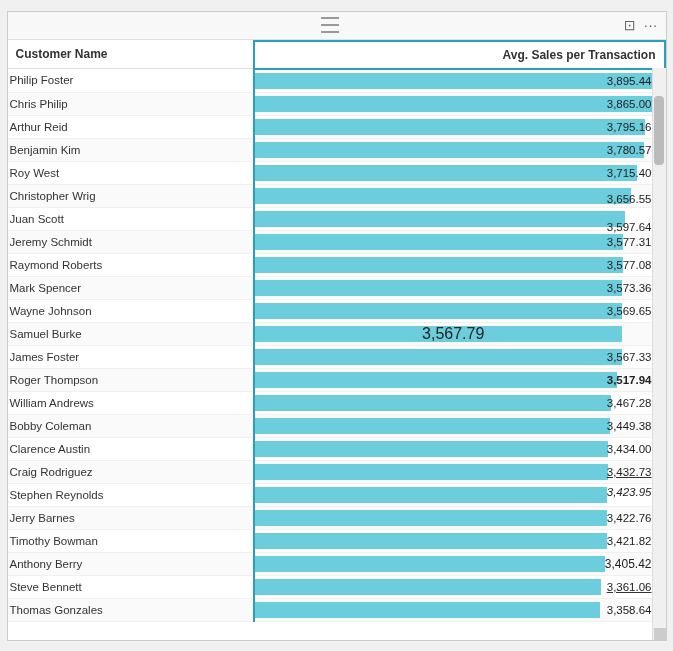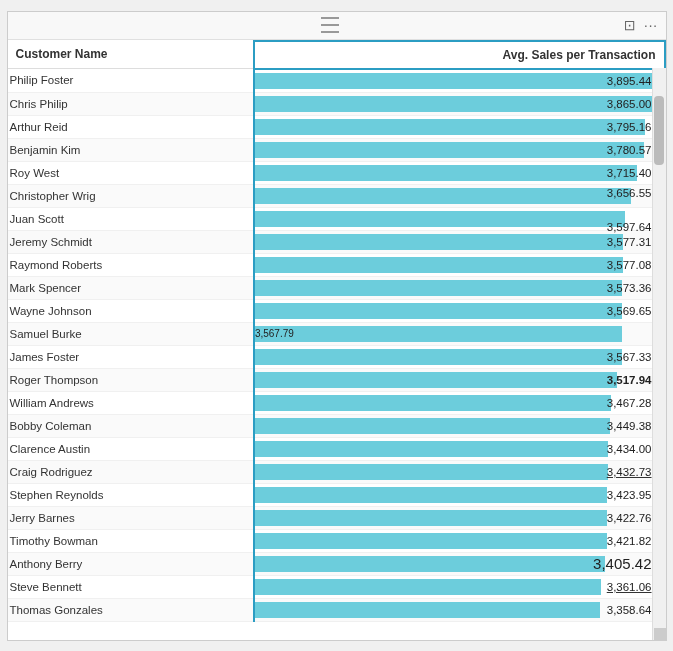--- a/index.html
+++ b/index.html
@@ -210,21 +210,21 @@
               <td class="col-sales" style="padding: 2px 8px 2px 0px; position: relative;">
                 <div style="position: relative; height: 18px; display: flex; align-items: center;">
                   <div style="position: absolute; left: 0px; top: 1px; bottom: 1px; width: 95.3782%; background: rgb(92, 200, 216); opacity: 0.9; z-index: 0;"></div>
                   <div style="position: relative; z-index: 1; text-align: right; width: 100%; font-size: 11.5px; color: rgb(34, 34, 34); padding-right: 4px;">3,715.40</div>
                 </div>
               </td>
             </tr>
             <tr>
               <td class="col-name">Christopher Wrig</td>
               <td class="col-sales" style="padding: 2px 8px 2px 0px; position: relative;">
-                <div style="position: relative; height: 18px; display: flex; align-items: flex-start;">
+                <div style="position: relative; height: 18px; display: flex; align-items: flex-end;">
                   <div style="position: absolute; left: 0px; top: 1px; bottom: 1px; width: 93.8674%; background: rgb(92, 200, 216); opacity: 0.9; z-index: 0;"></div>
                   <div style="position: relative; z-index: 1; text-align: right; width: 100%; font-size: 11.5px; color: rgb(34, 34, 34); padding-right: 4px;">3,656.55</div>
                 </div>
               </td>
             </tr>
             <tr>
               <td class="col-name">Juan Scott</td>
               <td class="col-sales" style="padding: 2px 8px 2px 0px; position: relative;">
                 <div style="position: relative; height: 18px; display: flex; align-items: center;">
                   <div style="position: absolute; left: 0px; top: 1px; bottom: 1px; width: 92.3552%; background: rgb(92, 200, 216); opacity: 0.9; z-index: 0;"></div>
@@ -266,21 +266,21 @@
                   <div style="position: absolute; left: 0px; top: 1px; bottom: 1px; width: 91.6366%; background: rgb(92, 200, 216); opacity: 0.9; z-index: 0;"></div>
                   <div style="position: relative; z-index: 1; text-align: right; width: 100%; font-size: 11.5px; color: rgb(34, 34, 34); padding-right: 4px;">3,569.65</div>
                 </div>
               </td>
             </tr>
             <tr>
               <td class="col-name">Samuel Burke</td>
               <td class="col-sales" style="padding: 2px 8px 2px 0px; position: relative;">
                 <div style="position: relative; height: 18px; display: flex; align-items: center;">
                   <div style="position: absolute; left: 0px; top: 1px; bottom: 1px; width: 91.5889%; background: rgb(92, 200, 216); opacity: 0.9; z-index: 0;"></div>
-                  <div style="position: relative; z-index: 1; text-align: left; width: 100%; font-size: 10px; color: rgb(34, 34, 34); padding-right: 4px;">3,567.79</div>
+                  <div style="position: relative; z-index: 1; text-align: center; width: 100%; font-size: 16px; color: rgb(34, 34, 34); padding-right: 4px;">3,567.79</div>
                 </div>
               </td>
             </tr>
             <tr>
               <td class="col-name">James Foster</td>
               <td class="col-sales" style="padding: 2px 8px 2px 0px; position: relative;">
                 <div style="position: relative; height: 18px; display: flex; align-items: center;">
                   <div style="position: absolute; left: 0px; top: 1px; bottom: 1px; width: 91.5771%; background: rgb(92, 200, 216); opacity: 0.9; z-index: 0;"></div>
                   <div style="position: relative; z-index: 1; text-align: right; width: 100%; font-size: 11.5px; color: rgb(34, 34, 34); padding-right: 4px;">3,567.33</div>
                 </div>
@@ -327,21 +327,21 @@
               <td class="col-sales" style="padding: 2px 8px 2px 0px; position: relative; text-decoration: underline;">
                 <div style="position: relative; height: 18px; display: flex; align-items: center;">
                   <div style="position: absolute; left: 0px; top: 1px; bottom: 1px; width: 88.1218%; background: rgb(92, 200, 216); opacity: 0.9; z-index: 0;"></div>
                   <div style="position: relative; z-index: 1; text-align: right; width: 100%; font-size: 11.5px; color: rgb(34, 34, 34); padding-right: 4px;">3,432.73</div>
                 </div>
               </td>
             </tr>
             <tr>
               <td class="col-name">Stephen Reynolds</td>
               <td class="col-sales" style="padding: 2px 8px 2px 0px; position: relative;">
-                <div style="position: relative; height: 18px; display: flex; align-items: center;">
+                <div style="position: relative; height: 18px; display: flex;  font-style: italic;">
                   <div style="position: absolute; left: 0px; top: 1px; bottom: 1px; width: 87.8964%; background: rgb(92, 200, 216); opacity: 0.9; z-index: 0;"></div>
                   <div style="position: relative; z-index: 1; text-align: right; width: 100%; font-size: 11.5px; color: rgb(34, 34, 34); padding-right: 4px;">3,423.95</div>
                 </div>
               </td>
             </tr>
             <tr>
               <td class="col-name">Jerry Barnes</td>
               <td class="col-sales" style="padding: 2px 8px 2px 0px; position: relative;">
                 <div style="position: relative; height: 18px; display: flex; align-items: center;">
                   <div style="position: absolute; left: 0px; top: 1px; bottom: 1px; width: 87.8658%; background: rgb(92, 200, 216); opacity: 0.9; z-index: 0;"></div>
@@ -356,21 +356,21 @@
                   <div style="position: absolute; left: 0px; top: 1px; bottom: 1px; width: 87.8417%; background: rgb(92, 200, 216); opacity: 0.9; z-index: 0;"></div>
                   <div style="position: relative; z-index: 1; text-align: right; width: 100%; font-size: 11.5px; color: rgb(34, 34, 34); padding-right: 4px;">3,421.82</div>
                 </div>
               </td>
             </tr>
             <tr>
               <td class="col-name">Anthony Berry</td>
               <td class="col-sales" style="padding: 2px 8px 2px 0px; position: relative;">
                 <div style="position: relative; height: 18px; display: flex; align-items: center;">
                   <div style="position: absolute; left: 0px; top: 1px; bottom: 1px; width: 87.4207%; background: rgb(92, 200, 216); opacity: 0.9; z-index: 0;"></div>
-                  <div style="position: relative; z-index: 1; text-align: right; width: 100%; font-size: 15px; color: rgb(34, 34, 34); padding-right: 4px; margin-left: 8px;">3,405.42</div>
+                  <div style="position: relative; z-index: 1; text-align: right; width: 100%; font-size: 12px; color: rgb(34, 34, 34); padding-right: 4px; margin-left: 8px;">3,405.42</div>
                 </div>
               </td>
             </tr>
             <tr>
               <td class="col-name">Steve Bennett</td>
               <td class="col-sales" style="padding: 2px 8px 2px 0px; position: relative; text-decoration: underline;">
                 <div style="position: relative; height: 18px; display: flex; align-items: center;">
                   <div style="position: absolute; left: 0px; top: 1px; bottom: 1px; width: 86.2819%; background: rgb(92, 200, 216); opacity: 0.9; z-index: 0;"></div>
                   <div style="position: relative; z-index: 1; text-align: right; width: 100%; font-size: 11.5px; color: rgb(34, 34, 34); padding-right: 4px;">3,361.06</div>
                 </div>

